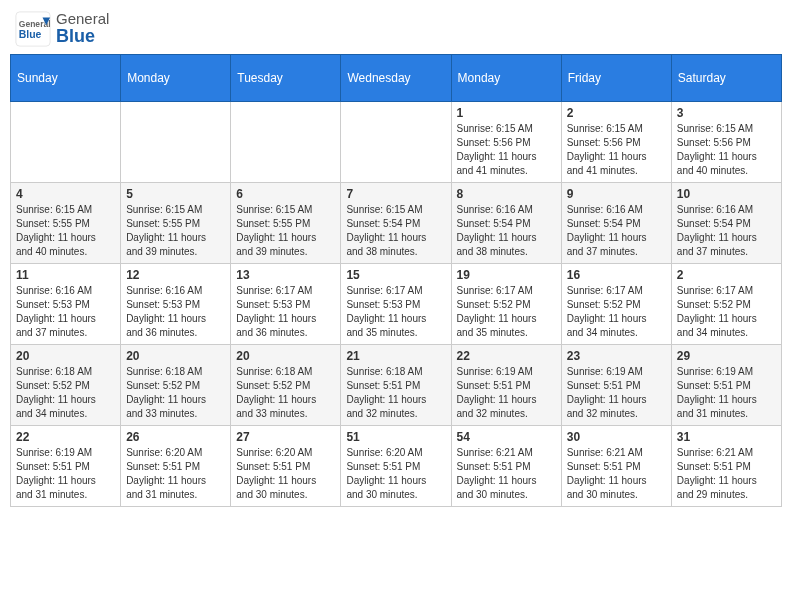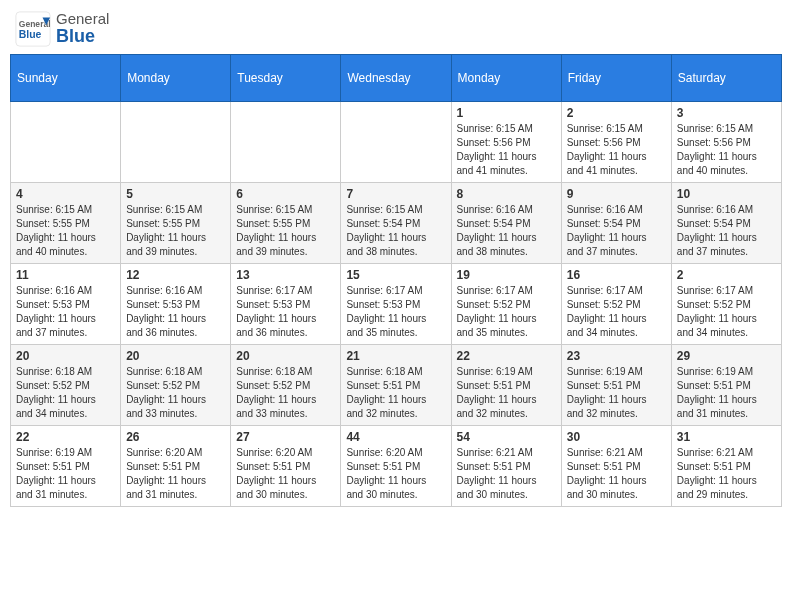--- a/index.html
+++ b/index.html
@@ -331,21 +331,21 @@
 and 31 minutes.</div>
         </td>
         <td>
           <span class="day-number">27</span>
           <div class="day-info" style="white-space: pre-line;">Sunrise: 6:20 AM
 Sunset: 5:51 PM
 Daylight: 11 hours
 and 30 minutes.</div>
         </td>
         <td>
-          <span class="day-number">44</span>
+          <span class="day-number">51</span>
           <div class="day-info" style="white-space: pre-line;">Sunrise: 6:20 AM
 Sunset: 5:51 PM
 Daylight: 11 hours
 and 30 minutes.</div>
         </td>
         <td>
           <span class="day-number">54</span>
           <div class="day-info" style="white-space: pre-line;">Sunrise: 6:21 AM
 Sunset: 5:51 PM
 Daylight: 11 hours

